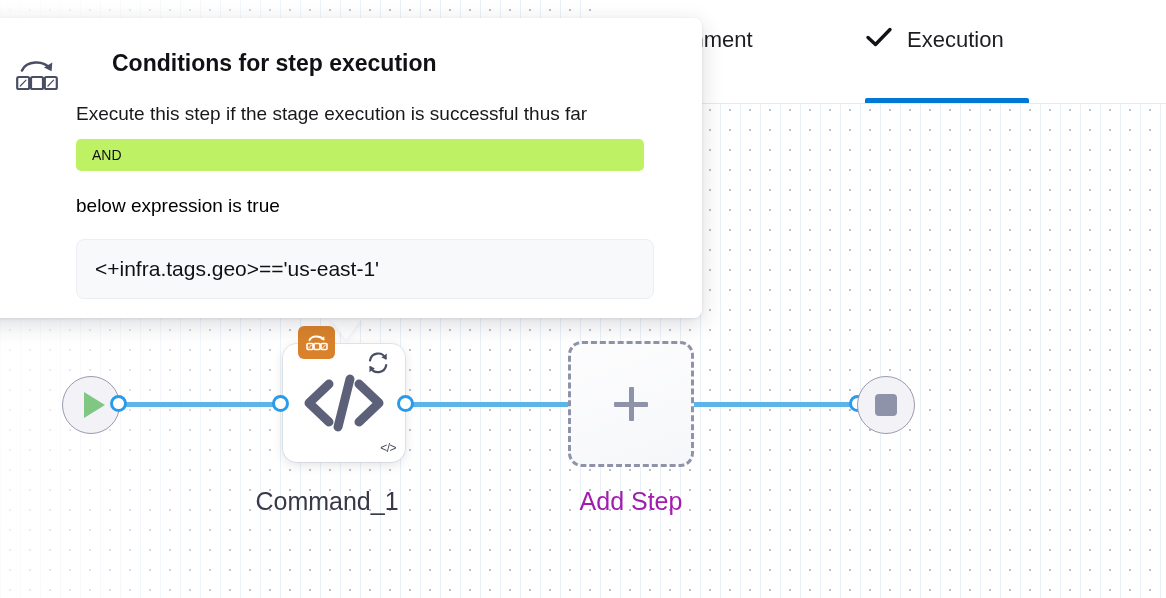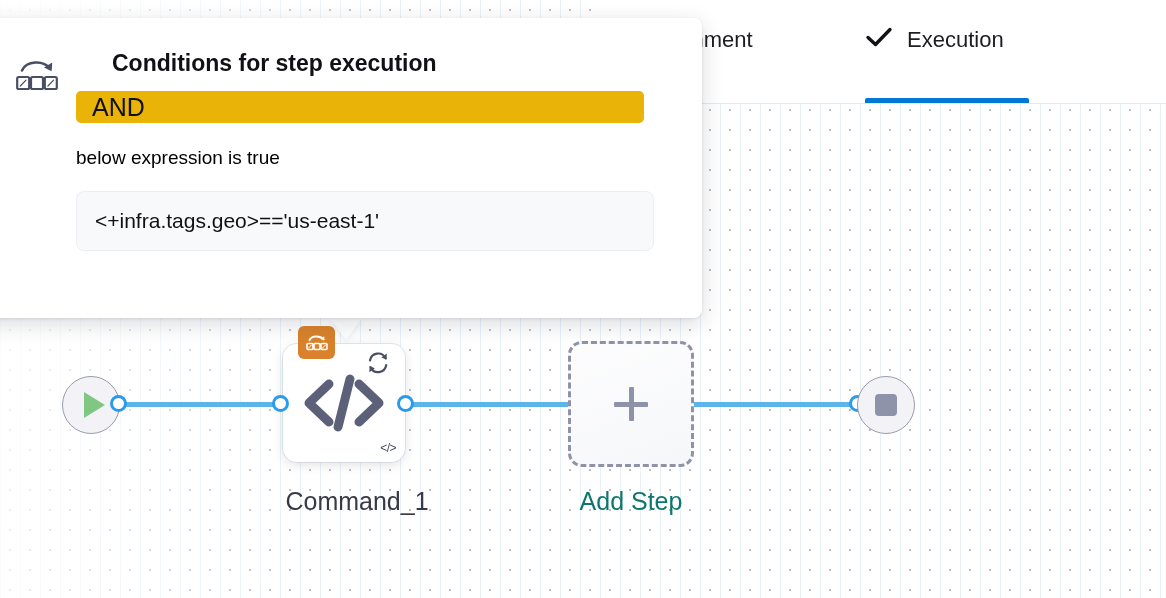--- a/index.html
+++ b/index.html
@@ -151,21 +151,21 @@
   #node-mini-code {
     position: absolute;
     right: 9px; bottom: 7px;
     font-size: 12px;
     color: #4a4e63;
     font-family: "Liberation Sans", sans-serif;
     letter-spacing: -0.5px;
   }
   #node-command-label {
     position: absolute;
-    left: 242px; top: 487px;
+    left: 212px; top: 487px;
     width: 230px;
     text-align: center;
     font-size: 25px;
     color: #383846;
   }
 
   
   #node-add-step {
     position: absolute;
     left: 568px; top: 341px;
@@ -190,21 +190,21 @@
     border-radius: 1px;
   }
   #add-plus-icon::before { left: 0; top: 15px; width: 34px; height: 5px; }
   #add-plus-icon::after  { top: 0; left: 15px; height: 34px; width: 5px; }
   #node-add-step-label {
     position: absolute;
     left: 516px; top: 487px;
     width: 230px;
     text-align: center;
     font-size: 25px;
-    color: #0f766e;
+    color: #a21caf;
   }
 
   
   #popover {
     position: absolute;
     left: -44px; top: 18px;
     width: 746px; height: 300px;
     background: #ffffff;
     border-radius: 0 8px 8px 0;
     box-shadow: 0 6px 22px rgba(30,40,60,0.16), 0 1px 3px rgba(30,40,60,0.10);
@@ -233,27 +233,27 @@
   }
   #popover-subtitle {
     margin: 26px 0 0 62px;
     font-size: 19px;
     color: #19191d;
   }
   #operator-field {
     margin: 14px 0 0 62px;
     width: 568px;
     height: 32px;
-    background: #eab308;
+    background: #bef264;
     border-radius: 5px;
     display: flex;
     align-items: center;
     padding: 0 16px;
     box-sizing: border-box;
-    font-size: 25px;
+    font-size: 14px;
     color: #101015;
   }
   #expression-note {
     margin: 24px 0 0 62px;
     font-size: 19px;
     color: #000000;
   }
   #expression-box {
     margin: 22px 0 0 62px;
     width: 578px;
@@ -352,16 +352,17 @@
       <path d="M38.3 6.6 L37.6 15.2 L30.0 11.6 Z" fill="#4a4e63"></path>
       <rect x="3.2" y="21.0" width="12" height="12" rx="1.6" fill="none" stroke="#4a4e63" stroke-width="2.2"></rect>
       <rect x="17.0" y="21.0" width="12" height="12" rx="1.6" fill="none" stroke="#4a4e63" stroke-width="2.2"></rect>
       <rect x="30.8" y="21.0" width="12" height="12" rx="1.6" fill="none" stroke="#4a4e63" stroke-width="2.2"></rect>
       <path d="M6.3 30.0 L12.0 24.2" stroke="#4a4e63" stroke-width="1.2" stroke-linecap="round"></path>
       <path d="M33.9 30.0 L39.6 24.2" stroke="#4a4e63" stroke-width="1.2" stroke-linecap="round"></path>
     </svg>
   </div>
 
   <h2 id="popover-title">Conditions for step execution</h2>
+  <div id="popover-subtitle">Execute this step if the stage execution is successful thus far</div>
   <div id="operator-field">AND</div>
   <div id="expression-note">below expression is true</div>
   <div id="expression-box">&lt;+infra.tags.geo&gt;=='us-east-1'</div>
 </div>
 
 </body></html>

